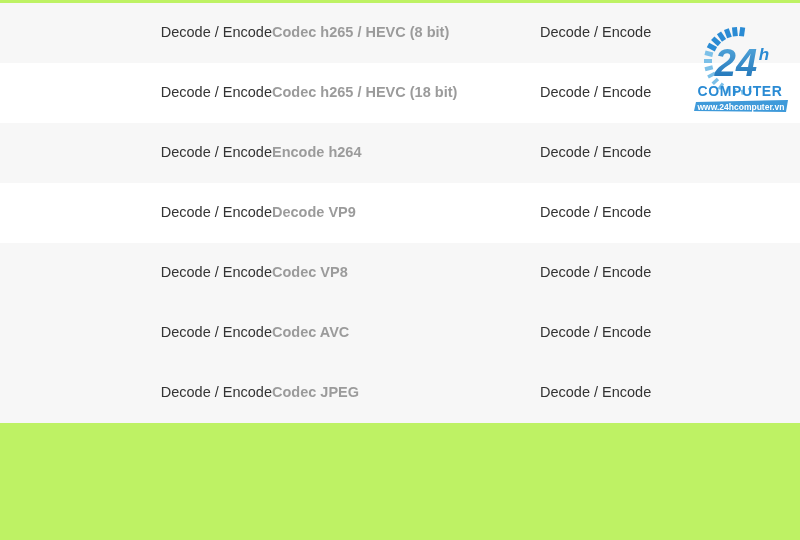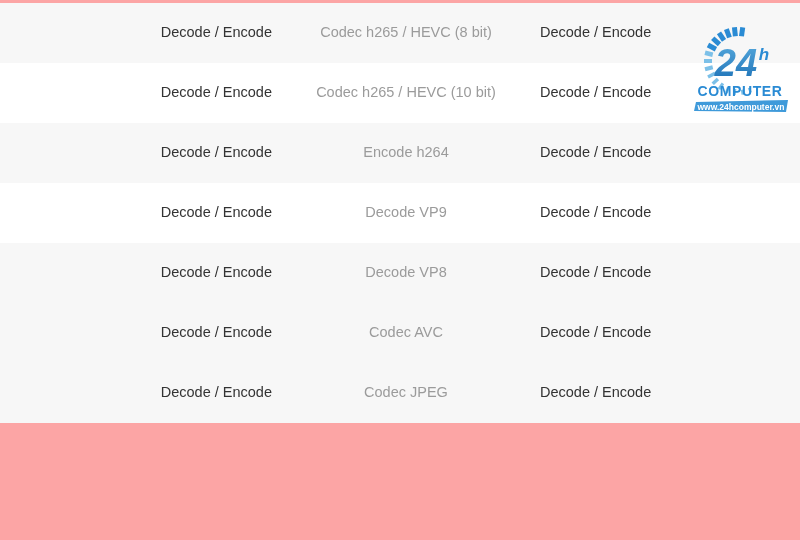--- a/index.html
+++ b/index.html
@@ -10,21 +10,21 @@
     width: 800px;
     height: 540px;
     background: #ffffff;
     font-family: "Liberation Sans", sans-serif;
     overflow: hidden;
   }
   #page {
     position: relative;
     width: 800px;
     height: 540px;
-    background: #fca5a5;
+    background: #bef264;
   }
 
   
   #codec-table {
     position: absolute;
     top: 3px;
     left: 0;
     width: 800px;
     border-collapse: collapse;
     table-layout: fixed;
@@ -46,22 +46,23 @@
     white-space: nowrap;
   }
   td.col-left {
     width: 272px;
     text-align: right;
     padding-right: 4px;
     color: #333333;
   }
   td.col-mid {
     width: 268px;
-    text-align: center;
+    text-align: left;
     color: #9b9b9b;
+    font-weight: bold;
   }
   td.col-right {
     width: 260px;
     text-align: left;
     padding-left: 43px;
     color: #333333;
   }
 
   
   #brand-logo {
@@ -89,39 +90,39 @@
     <tbody>
 
       <tr class="stripe-shaded">
         <td class="col-left">Decode / Encode</td>
         <td class="col-mid">Codec h265 / HEVC (8 bit)</td>
         <td class="col-right">Decode / Encode</td>
       </tr>
 
       <tr class="stripe-plain">
         <td class="col-left">Decode / Encode</td>
-        <td class="col-mid">Codec h265 / HEVC (10 bit)</td>
+        <td class="col-mid">Codec h265 / HEVC (18 bit)</td>
         <td class="col-right">Decode / Encode</td>
       </tr>
 
       <tr class="stripe-shaded">
         <td class="col-left">Decode / Encode</td>
         <td class="col-mid">Encode h264</td>
         <td class="col-right">Decode / Encode</td>
       </tr>
 
       <tr class="stripe-plain">
         <td class="col-left">Decode / Encode</td>
         <td class="col-mid">Decode VP9</td>
         <td class="col-right">Decode / Encode</td>
       </tr>
 
       <tr class="stripe-shaded">
         <td class="col-left">Decode / Encode</td>
-        <td class="col-mid">Decode VP8</td>
+        <td class="col-mid">Codec VP8</td>
         <td class="col-right">Decode / Encode</td>
       </tr>
 
 
       <tr class="stripe-shaded">
         <td class="col-left">Decode / Encode</td>
         <td class="col-mid">Codec AVC</td>
         <td class="col-right">Decode / Encode</td>
       </tr>
 

